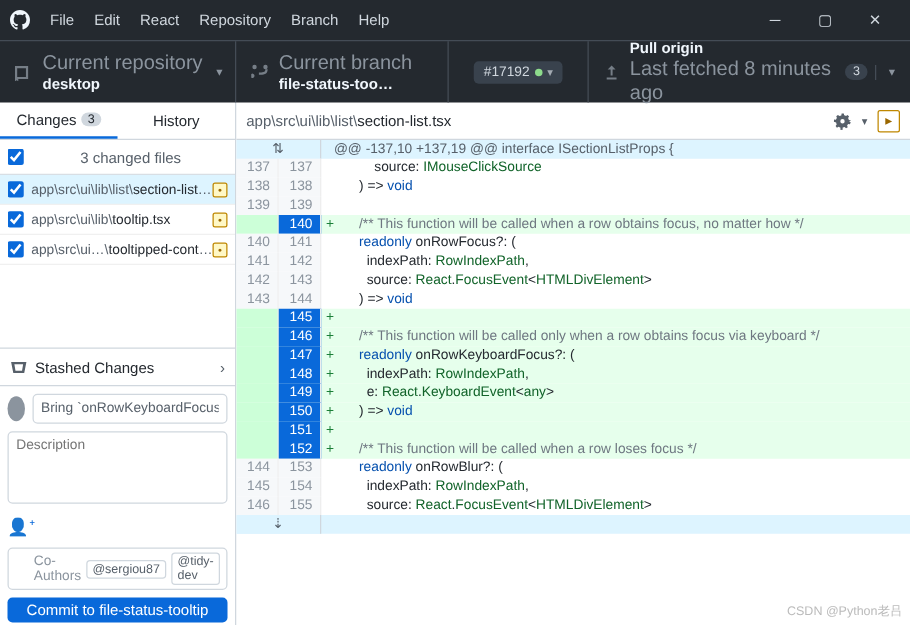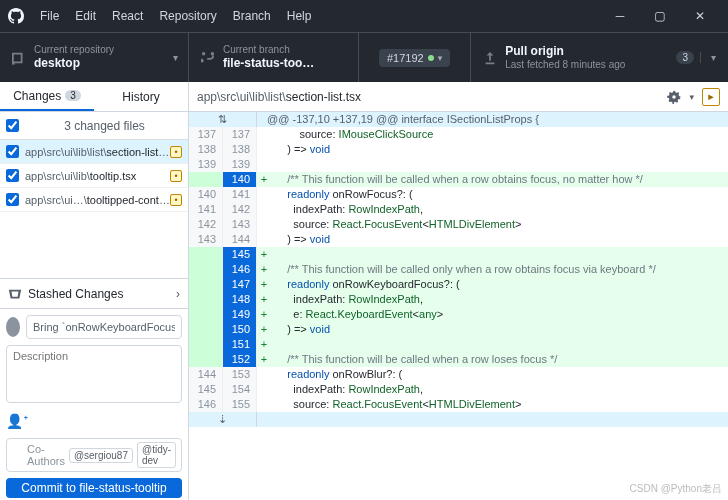--- a/index.html
+++ b/index.html
@@ -8,21 +8,21 @@
 .titlebar .logo{width:16px;height:16px;margin-right:8px}
 .titlebar .menu-item{padding:0 8px;font-size:12px;cursor:default}
 .titlebar .spacer{flex:1}
 .titlebar .winctl{width:40px;height:28px;display:flex;align-items:center;justify-content:center}
 .toolbar{height:50px;background:#24292f;display:flex;color:#d0d7de;border-top:1px solid #444c56}
 .toolbar-section{display:flex;align-items:center;padding:0 12px;border-right:1px solid #444c56;position:relative}
 .toolbar-section.repo{width:189px}
 .toolbar-section.branch{width:170px}
 .toolbar-section .icon{margin-right:8px;opacity:.8}
 .toolbar-section .labels{display:flex;flex-direction:column;line-height:1.2}
-.toolbar-section .labels .sub{font-size:10px;color:#8b949e}
+.toolbar-section .labels .sub{font-size:16px;color:#8b949e}
 .toolbar-section .labels .main{font-size:12px;font-weight:600;color:#f0f6fc}
 .toolbar-section .chev{position:absolute;right:10px;color:#8b949e;font-size:10px}
 .pr-badge{background:#39424d;border-radius:4px;padding:3px 8px;display:flex;align-items:center;gap:4px;font-size:11px;margin:0 8px}
 .pr-badge .dot{width:6px;height:6px;border-radius:50%;background:#8ddb8c}
 .pr-badge .dd{font-size:9px;opacity:.7}
 .fetch-count{background:#39424d;border-radius:8px;padding:1px 6px;font-size:10px;margin-left:auto;margin-right:6px}
 .body{display:flex;height:422px}
 .sidebar{width:189px;border-right:1px solid #d0d7de;display:flex;flex-direction:column}
 .tabs{display:flex;height:30px;border-bottom:1px solid #d0d7de}
 .tab{flex:1;display:flex;align-items:center;justify-content:center;gap:4px;font-size:12px;cursor:pointer}

